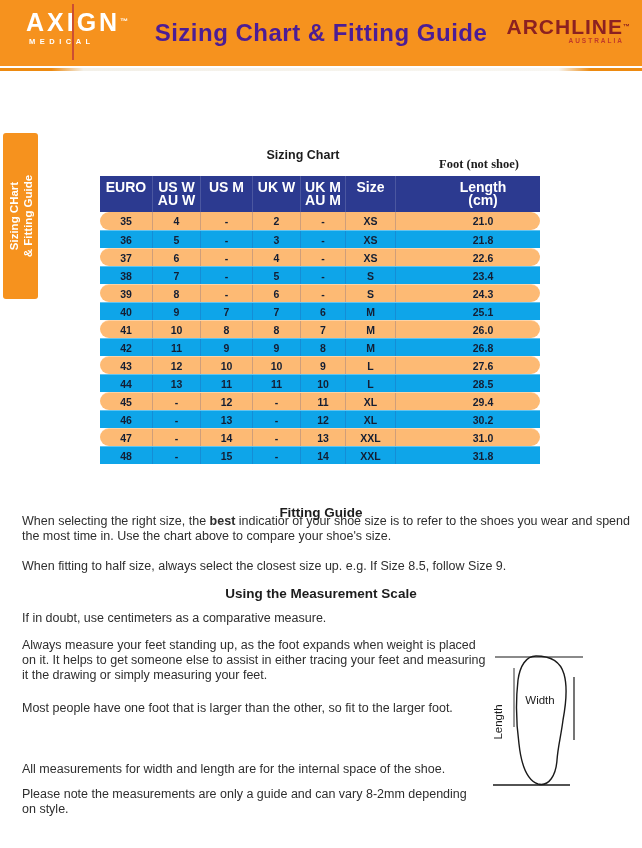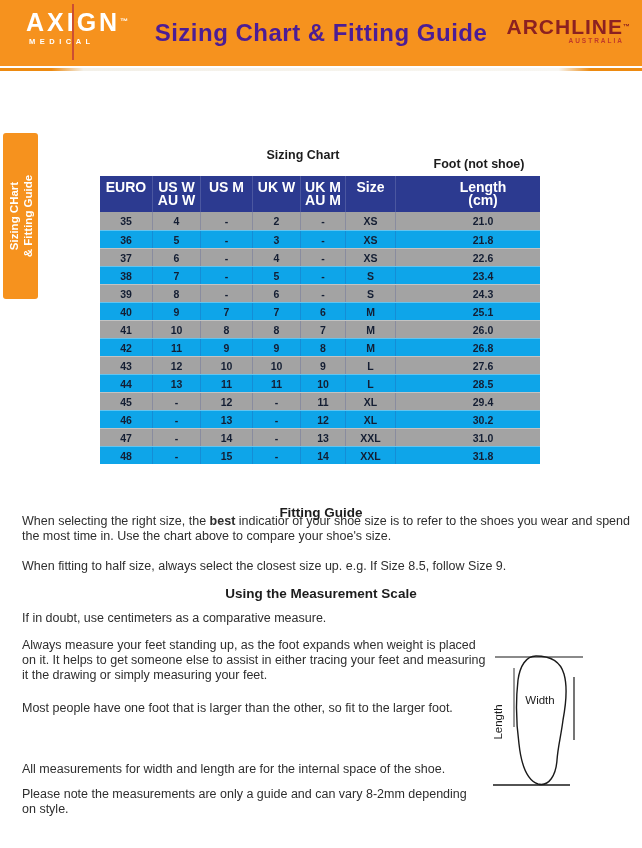--- a/index.html
+++ b/index.html
@@ -27,29 +27,29 @@
   
   .side-tab{position:absolute;left:3px;top:133px;width:35px;height:166px;background:#F6921E;border-radius:3px;}
   .side-tab-inner{position:absolute;top:50%;left:50%;width:166px;
       transform:translate(-50%,-50%) rotate(-90deg);text-align:center;
       color:#ffffff;font-weight:bold;font-size:11.5px;line-height:13.5px;}
 
   
   .chart-title{position:absolute;left:100px;top:148px;width:406px;text-align:center;
                font-size:12.5px;font-weight:bold;color:#1c1c1c;}
   .foot-note{position:absolute;left:418px;top:157px;width:122px;text-align:center;
-             font-size:12.5px;font-weight:bold;color:#1c1c1c;}
+             font-size:12.5px;font-weight:bold;color:#1c1c1c;font-family:Liberation Serif, serif;}
   .table{position:absolute;left:100px;top:176px;width:440px;}
   .thead{display:flex;height:36px;background:#2C3A90;color:#ffffff;}
   .hcell{display:flex;flex-direction:column;align-items:center;justify-content:flex-start;
          padding-top:5px;font-size:14px;font-weight:bold;line-height:13px;box-sizing:border-box;}
   .hcell + .hcell{border-left:1px solid rgba(255,255,255,0.15);}
   .trow{display:flex;height:18px;box-sizing:border-box;}
   .trow + .trow{border-top:1px solid rgba(255,255,255,0.35);}
-  .trow.dark{background:#a3a3a3;}
+  .trow.dark{background:#fdba74;border-radius:9px;}
   .trow.light{background:#0ea5e9;}
   .tcell{display:flex;align-items:center;justify-content:center;
          font-size:10.5px;font-weight:bold;color:#141e33;box-sizing:border-box;}
   .tcell + .tcell{border-left:1px solid rgba(44,58,144,0.22);}
   .c0{width:52px;} .c1{width:48px;} .c2{width:52px;} .c3{width:48px;}
   .c4{width:45px;} .c5{width:50px;} .c6{width:145px;padding-left:30px;}
 
   
   .h-center{position:absolute;left:0;width:642px;text-align:center;
             font-size:13.5px;font-weight:bold;color:#1c1c1c;}

